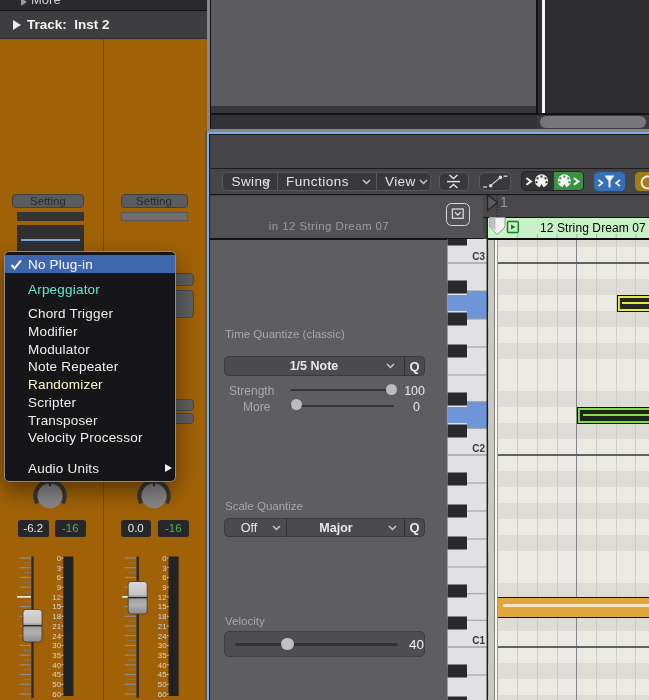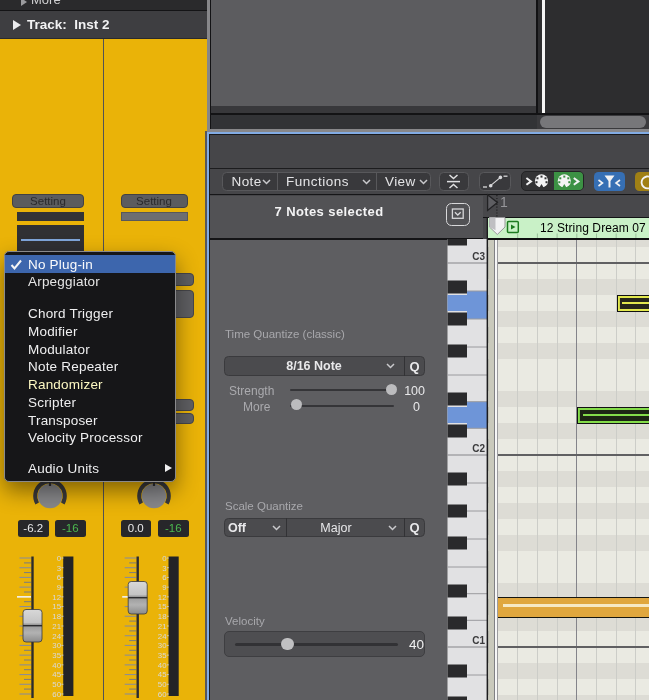--- a/index.html
+++ b/index.html
@@ -1,21 +1,21 @@
 <!DOCTYPE html>
 <html><head><meta charset="utf-8"><style>
 * {margin:0;padding:0;box-sizing:border-box}
 html,body {width:649px;height:700px;overflow:hidden;background:#636365;
   font-family:"Liberation Sans",sans-serif;-webkit-font-smoothing:antialiased}
 .abs {position:absolute}
 </style></head>
 <body>
 <div class="abs" style="left:0;top:0;width:649px;height:700px;overflow:hidden">
 
-<div class="abs" style="left:0;top:0;width:207px;height:700px;background:#eab308;overflow:hidden">
+<div class="abs" style="left:0;top:0;width:207px;height:700px;background:#a16207;overflow:hidden">
 
   <div class="abs" style="left:0;top:0;width:207px;height:9.5px;background:#2a2a2c;overflow:hidden">
      <div class="abs" style="left:21px;top:-2px;width:0;height:0;border-top:4px solid transparent;border-bottom:4px solid transparent;border-left:6.5px solid #9a9a9d"></div>
      <div class="abs" style="left:31px;top:-7px;font-size:13px;color:#d0d0d2;height:14px;line-height:14px">More</div>
   </div>
   <div class="abs" style="left:0;top:9.5px;width:207px;height:1px;background:#141416"></div>
 
   <div class="abs" style="left:0;top:10.5px;width:207px;height:27.5px;background:#3e3e41">
      <div class="abs" style="left:13px;top:9px;width:0;height:0;border-top:5.5px solid transparent;border-bottom:5.5px solid transparent;border-left:8px solid #ececee"></div>
      <div class="abs" style="left:27px;top:6px;font-size:13.5px;font-weight:bold;color:#f2f2f3">Track:&nbsp; Inst 2</div>
@@ -218,21 +218,21 @@
 
 <div class="abs" style="left:210px;top:135px;width:439px;height:32.5px;background:#464649"></div>
 <div class="abs" style="left:209px;top:167.5px;width:440px;height:1px;background:#1c1c1e"></div>
 
 <div class="abs" style="left:210px;top:168.5px;width:439px;height:26px;background:#464649"></div>
 <div class="abs" style="left:209px;top:194.2px;width:440px;height:1.3px;background:#161618"></div>
 
 <div class="abs" style="left:222px;top:171.5px;width:209px;height:19.5px;background:#39393c;border:1px solid #58585b;border-radius:4.5px"></div>
 <div class="abs" style="left:276.5px;top:171.5px;width:1px;height:19.5px;background:#58585b"></div>
 <div class="abs" style="left:376px;top:171.5px;width:1px;height:19.5px;background:#58585b"></div>
-<div class="abs" style="left:231.5px;top:174px;font-size:13.5px;letter-spacing:0.4px;color:#e4e4e6">Note</div>
+<div class="abs" style="left:231.5px;top:174px;font-size:13.5px;letter-spacing:0.4px;color:#e4e4e6">Swing</div>
 <svg class="abs" style="left:262px;top:178.5px" width="9" height="6">
       <polyline points="1,1 4.5,4.5 8,1" fill="none" stroke="#c9c9cc" stroke-width="1.5"></polyline>
     </svg>
 <div class="abs" style="left:286px;top:174px;font-size:13.5px;letter-spacing:0.5px;color:#e4e4e6">Functions</div>
 <svg class="abs" style="left:362px;top:178.5px" width="9" height="6">
       <polyline points="1,1 4.5,4.5 8,1" fill="none" stroke="#c9c9cc" stroke-width="1.5"></polyline>
     </svg>
 <div class="abs" style="left:385px;top:174px;font-size:13.5px;letter-spacing:0.4px;color:#e4e4e6">View</div>
 <svg class="abs" style="left:419px;top:178.5px" width="9" height="6">
       <polyline points="1,1 4.5,4.5 8,1" fill="none" stroke="#c9c9cc" stroke-width="1.5"></polyline>
@@ -282,21 +282,21 @@
   <polyline points="26,8 22,11 26,14" fill="none" stroke="#f2f2f3" stroke-width="1.6"></polyline>
   <polygon points="10.5,3.5 20.5,3.5 16.5,9 16.5,15.5 14.5,15.5 14.5,9" fill="#f2f2f3"></polygon>
 </svg>
 
 <div class="abs" style="left:634.5px;top:171.5px;width:20px;height:19.5px;background:#a08015;border-radius:4.5px 0 0 4.5px"></div>
 <svg class="abs" style="left:634.5px;top:171.5px" width="14.5" height="20">
   <path d="M 16 5.5 A 6 6 0 1 0 17 14.5" fill="none" stroke="#f2f2f3" stroke-width="1.8"></path>
 </svg>
 
 <div class="abs" style="left:210px;top:195.5px;width:273px;height:42.8px;background:#525255"></div>
-<div class="abs" style="left:210px;top:204px;width:238px;text-align:center;font-size:13px;font-weight:bold;letter-spacing:0.4px;color:#f4f4f5">7 Notes selected</div>
+<div class="abs" style="left:210px;top:219.5px;width:238px;text-align:center;font-size:11.5px;letter-spacing:0.4px;color:#9c9c9f">in 12 String Dream 07</div>
 
 <div class="abs" style="left:446px;top:202.5px;width:23.5px;height:23.5px;border:1.6px solid #d8d8da;border-radius:5.5px"></div>
 <svg class="abs" style="left:448px;top:204.5px" width="20" height="20">
   <rect x="4.4" y="4" width="10.8" height="9.3" fill="none" stroke="#d8d8da" stroke-width="1.3"></rect>
   <polyline points="6.9,7.2 9.8,10 12.7,7.2" fill="none" stroke="#d8d8da" stroke-width="1.3"></polyline>
 </svg>
 <div class="abs" style="left:210px;top:238.3px;width:277.5px;height:1.8px;background:#141416"></div>
 
 <div class="abs" style="left:483px;top:195.5px;width:166px;height:21px;background:#48484b"></div>
 <div class="abs" style="left:483px;top:216.5px;width:166px;height:1.2px;background:#131315"></div>
@@ -305,45 +305,45 @@
   <polygon points="4.6,1.8 14.4,9.6 4.6,17.4" fill="#5e5e62" stroke="#222224" stroke-width="1.3"></polygon>
   <line x1="13.9" y1="2" x2="13.9" y2="24" stroke="#1c1c1e" stroke-width="1.1" stroke-dasharray="1.2,1.7"></line>
 </svg>
 <div class="abs" style="left:500px;top:194px;font-size:14px;color:#96969a">1</div>
 
 <div class="abs" style="left:210px;top:239.7px;width:237.5px;height:460.3px;background:#5e5e61"></div>
 
 <div class="abs" style="left:225px;top:328px;font-size:11.5px;color:#a8a8ac">Time Quantize (classic)</div>
 <div class="abs" style="left:224px;top:356px;width:201px;height:19.5px;background:#4b4b4e;border:1px solid #3a3a3d;border-radius:4.5px"></div>
 <div class="abs" style="left:404px;top:356px;width:1px;height:19.5px;background:#323235"></div>
-<div class="abs" style="left:224px;top:359px;width:180px;text-align:center;font-size:12.5px;font-weight:bold;color:#e8e8ea">8/16 Note</div>
+<div class="abs" style="left:224px;top:359px;width:180px;text-align:center;font-size:12.5px;font-weight:bold;color:#e8e8ea">1/5 Note</div>
 <svg class="abs" style="left:386px;top:363px" width="9" height="6">
       <polyline points="1,1 4.5,4.5 8,1" fill="none" stroke="#c9c9cc" stroke-width="1.5"></polyline>
     </svg>
 <div class="abs" style="left:404px;top:358.5px;width:21px;text-align:center;font-size:13px;font-weight:bold;color:#e8e8ea">Q</div>
 
 <div class="abs" style="left:229px;top:383.5px;font-size:12px;color:#aaaaae">Strength</div>
 <div class="abs" style="left:290px;top:388.6px;width:104px;height:2.6px;background:#353538;border-radius:1.3px"></div>
 <div class="abs" style="left:385.5px;top:384.4px;width:11px;height:11px;background:#bcbcbe;border-radius:50%"></div>
 <div class="abs" style="left:404px;top:383.5px;width:21px;text-align:right;font-size:12.5px;color:#e8e8ea">100</div>
 
 <div class="abs" style="left:243px;top:399.5px;font-size:12px;color:#aaaaae">More</div>
 <div class="abs" style="left:290px;top:404.6px;width:104px;height:2.6px;background:#353538;border-radius:1.3px"></div>
 <div class="abs" style="left:290.5px;top:398.9px;width:11px;height:11px;background:#bcbcbe;border-radius:50%"></div>
 <div class="abs" style="left:404px;top:399.5px;width:16px;text-align:right;font-size:12.5px;color:#e8e8ea">0</div>
 
 <div class="abs" style="left:225px;top:500px;font-size:11.5px;color:#a8a8ac">Scale Quantize</div>
 <div class="abs" style="left:224px;top:517.5px;width:201px;height:19.5px;background:#4b4b4e;border:1px solid #3a3a3d;border-radius:4.5px"></div>
 <div class="abs" style="left:286px;top:517.5px;width:1px;height:19.5px;background:#323235"></div>
 <div class="abs" style="left:404px;top:517.5px;width:1px;height:19.5px;background:#323235"></div>
-<div class="abs" style="left:212px;top:520.5px;width:50px;text-align:center;font-size:12.5px;font-weight:bold;color:#e8e8ea">Off</div>
+<div class="abs" style="left:224px;top:520.5px;width:50px;text-align:center;font-size:12.5px;font-weight:normal;color:#e8e8ea">Off</div>
 <svg class="abs" style="left:272px;top:524.5px" width="9" height="6">
       <polyline points="1,1 4.5,4.5 8,1" fill="none" stroke="#c9c9cc" stroke-width="1.5"></polyline>
     </svg>
-<div class="abs" style="left:286px;top:520.5px;width:100px;text-align:center;font-size:12.5px;font-weight:normal;color:#e8e8ea">Major</div>
+<div class="abs" style="left:286px;top:520.5px;width:100px;text-align:center;font-size:12.5px;font-weight:bold;color:#e8e8ea">Major</div>
 <svg class="abs" style="left:388px;top:524.5px" width="9" height="6">
       <polyline points="1,1 4.5,4.5 8,1" fill="none" stroke="#c9c9cc" stroke-width="1.5"></polyline>
     </svg>
 <div class="abs" style="left:404px;top:520px;width:21px;text-align:center;font-size:13px;font-weight:bold;color:#e8e8ea">Q</div>
 
 <div class="abs" style="left:225px;top:614.5px;font-size:11.5px;color:#a8a8ac">Velocity</div>
 <div class="abs" style="left:224px;top:631px;width:201px;height:25.5px;background:#4e4e51;border:1px solid #3e3e41;border-radius:5px"></div>
 <div class="abs" style="left:235px;top:642.5px;width:163px;height:3px;background:#323235;border-radius:1.5px"></div>
 <div class="abs" style="left:281px;top:637.8px;width:12.5px;height:12.5px;background:#c0c0c2;border-radius:50%"></div>
 <div class="abs" style="left:400px;top:637px;width:24px;text-align:right;font-size:13.5px;color:#f0f0f1">40</div>
@@ -446,21 +446,21 @@
   <polygon points="2.5,1.5 18,1.5 18,11 10.3,18.5 2.5,11" fill="#f2f2f4" stroke="#98989b" stroke-width="1"></polygon>
   <polygon points="2.5,1.5 8.5,1.5 8.5,14.2 2.5,11" fill="#bfbfc3"></polygon>
 </svg>
 
 <div class="abs" style="left:3.5px;top:250.8px;width:172.5px;height:231.2px;background:#161618;border:1px solid #8a8a8c;border-radius:5px;box-shadow:0 9px 22px rgba(0,0,0,0.45)"></div>
 <div class="abs" style="left:4.5px;top:255px;width:170.5px;height:17.5px;background:#3d66ad"></div>
 <svg class="abs" style="left:9.5px;top:258.5px" width="13" height="12">
       <polyline points="1.5,6 4.5,9.5 11,1.5" fill="none" stroke="#f4f4f5" stroke-width="2"></polyline>
     </svg>
 <div class="abs" style="left:28px;top:257px;font-size:13.5px;letter-spacing:0.2px;color:#fbfbfc">No Plug-in</div>
-<div style="position:absolute;left:28px;top:274px;font-size:13.5px;letter-spacing:0.2px;color:#e5e5e5;white-space:nowrap">Arpeggiator</div>
+<div style="position:absolute;left:28px;top:282px;font-size:13.5px;letter-spacing:0.2px;color:#5eead4;white-space:nowrap">Arpeggiator</div>
 <div style="position:absolute;left:28px;top:306.1px;font-size:13.5px;letter-spacing:0.2px;color:#efeff0;white-space:nowrap">Chord Trigger</div>
 <div style="position:absolute;left:28px;top:323.8px;font-size:13.5px;letter-spacing:0.2px;color:#efeff0;white-space:nowrap">Modifier</div>
 <div style="position:absolute;left:28px;top:341.6px;font-size:13.5px;letter-spacing:0.2px;color:#efeff0;white-space:nowrap">Modulator</div>
 <div style="position:absolute;left:28px;top:359.3px;font-size:13.5px;letter-spacing:0.2px;color:#efeff0;white-space:nowrap">Note Repeater</div>
 <div style="position:absolute;left:28px;top:377.1px;font-size:13.5px;letter-spacing:0.2px;color:#fef9c3;white-space:nowrap">Randomizer</div>
 <div style="position:absolute;left:28px;top:394.8px;font-size:13.5px;letter-spacing:0.2px;color:#efeff0;white-space:nowrap">Scripter</div>
 <div style="position:absolute;left:28px;top:412.6px;font-size:13.5px;letter-spacing:0.2px;color:#efeff0;white-space:nowrap">Transposer</div>
 <div style="position:absolute;left:28px;top:430.3px;font-size:13.5px;letter-spacing:0.2px;color:#efeff0;white-space:nowrap">Velocity Processor</div>
 <div class="abs" style="left:28px;top:461px;font-size:13.5px;letter-spacing:0.2px;color:#efeff0">Audio Units</div>
 <div class="abs" style="left:165px;top:464px;width:0;height:0;border-top:4.5px solid transparent;border-bottom:4.5px solid transparent;border-left:7px solid #efeff0"></div>

